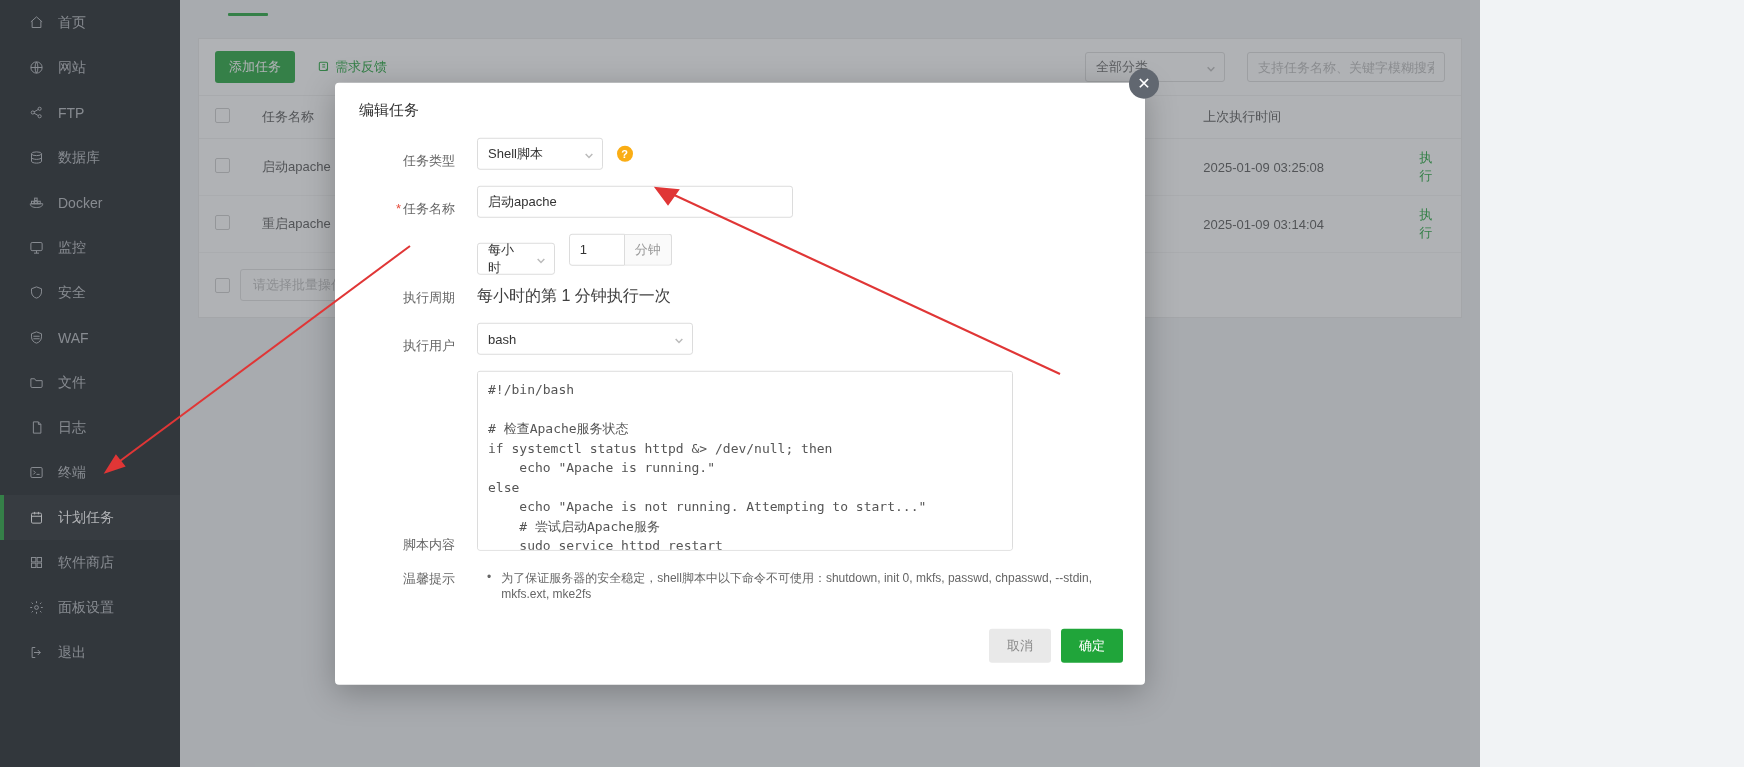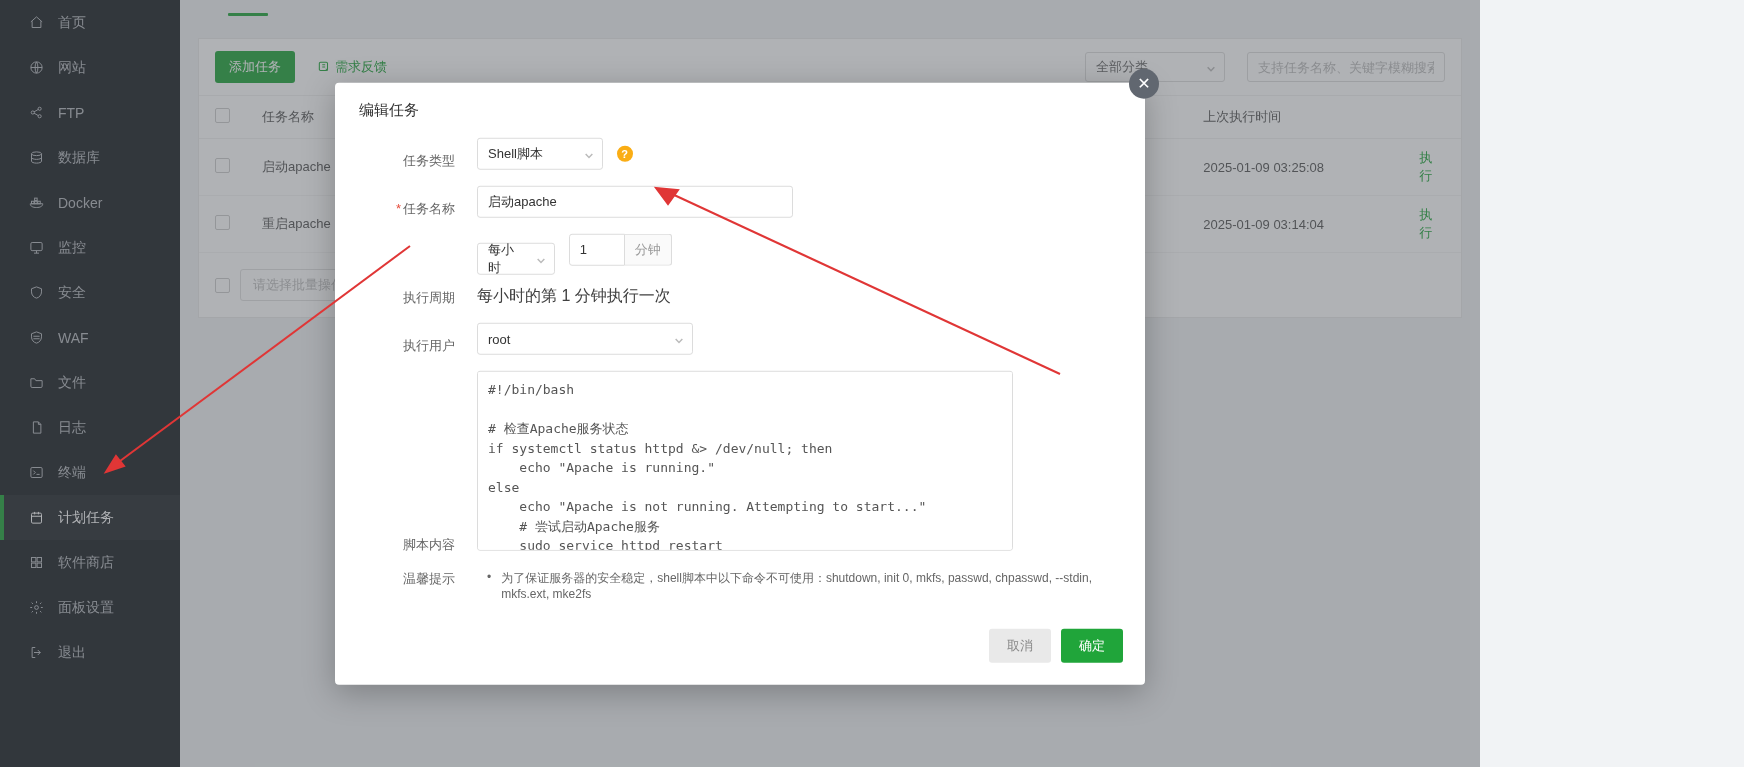--- a/index.html
+++ b/index.html
@@ -339,21 +339,21 @@
             <span class="addon">分钟</span>
           </span>
           <div class="hint">每小时的第 1 分钟执行一次</div>
         </div>
       </div>
 
       <div class="form-row">
         <div class="form-lbl">执行用户</div>
         <div class="form-ctl">
           <span class="sel w210">
-            <span>root</span>
+            <span>bash</span>
             <span class="chev"><svg viewBox="0 0 12 12">
                   <path d="M2 4l4 4 4-4"></path>
                 </svg></span>
           </span>
         </div>
       </div>
 
       <div class="form-row">
         <div class="form-lbl">脚本内容</div>
         <div class="form-ctl">

